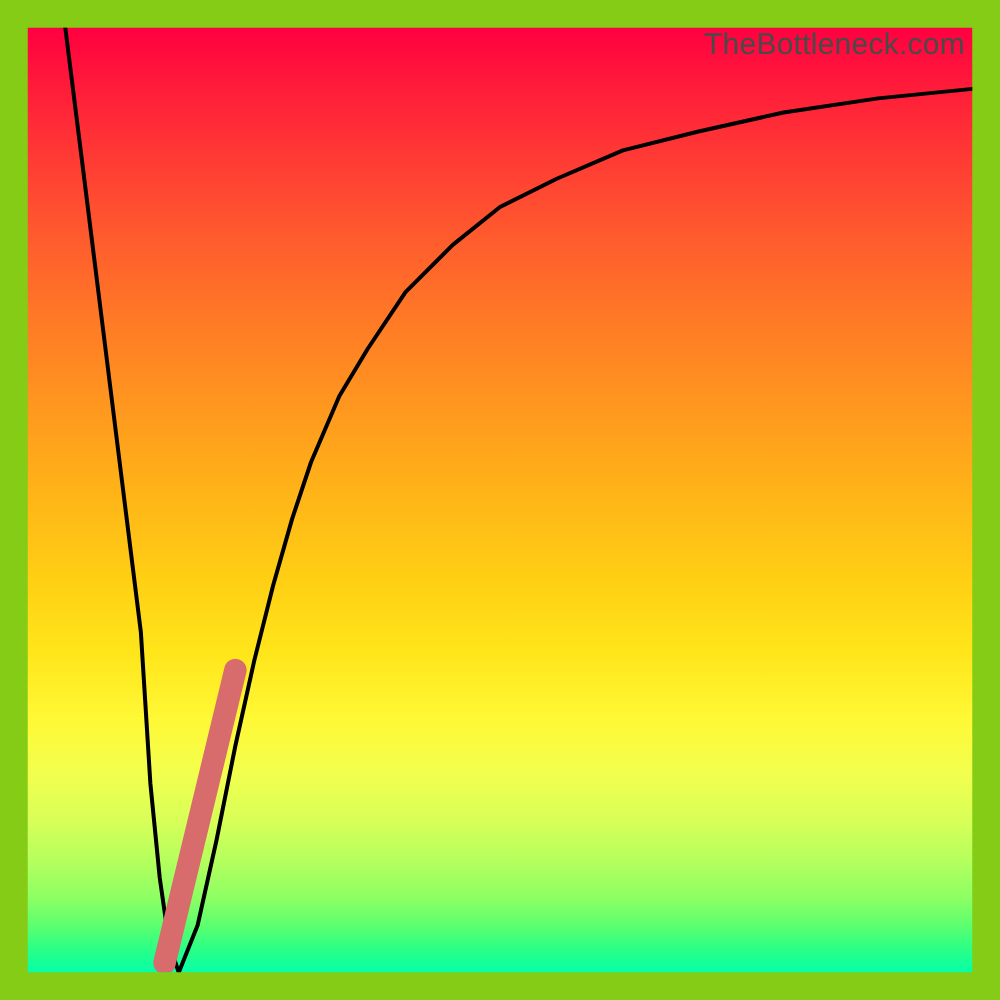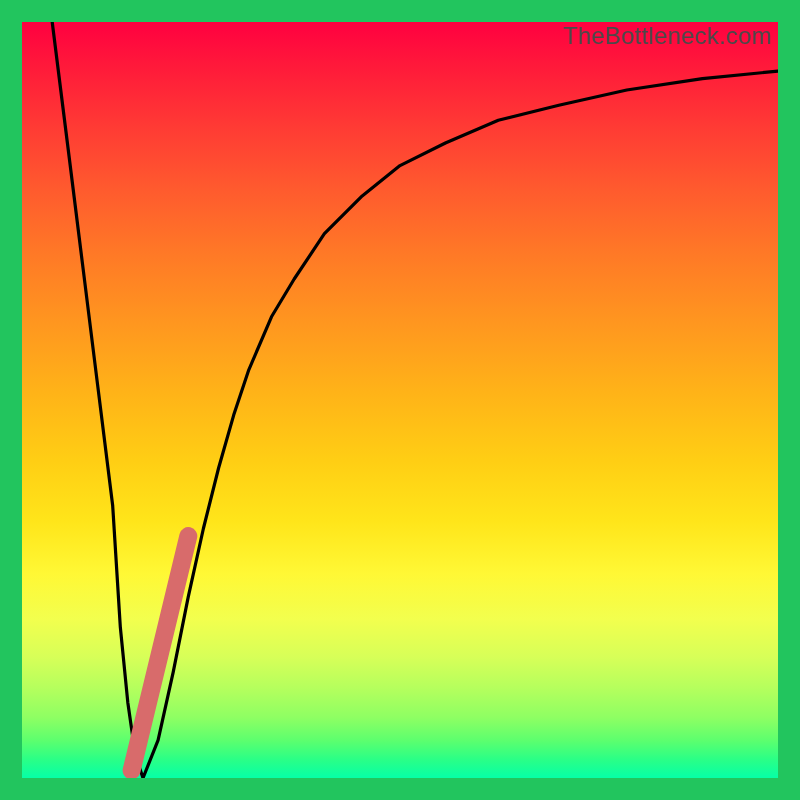--- a/index.html
+++ b/index.html
@@ -7,21 +7,21 @@
     padding: 0;
     width: 800px;
     height: 800px;
     overflow: hidden;
     background: #000;
     font-family: Arial, Helvetica, sans-serif;
   }
   .frame {
     position: absolute;
     inset: 0;
-    background: #22c55e;
+    background: #84cc16;
   }
   .plot {
     position: absolute;
     left: 22px;
     top: 22px;
     width: 756px;
     height: 756px;
     overflow: hidden;
   }
   .gradient {

